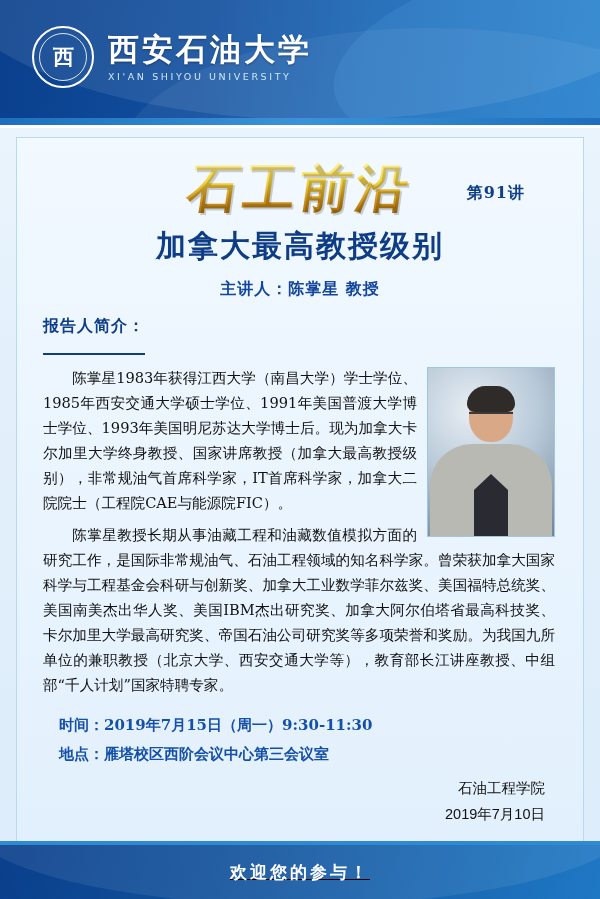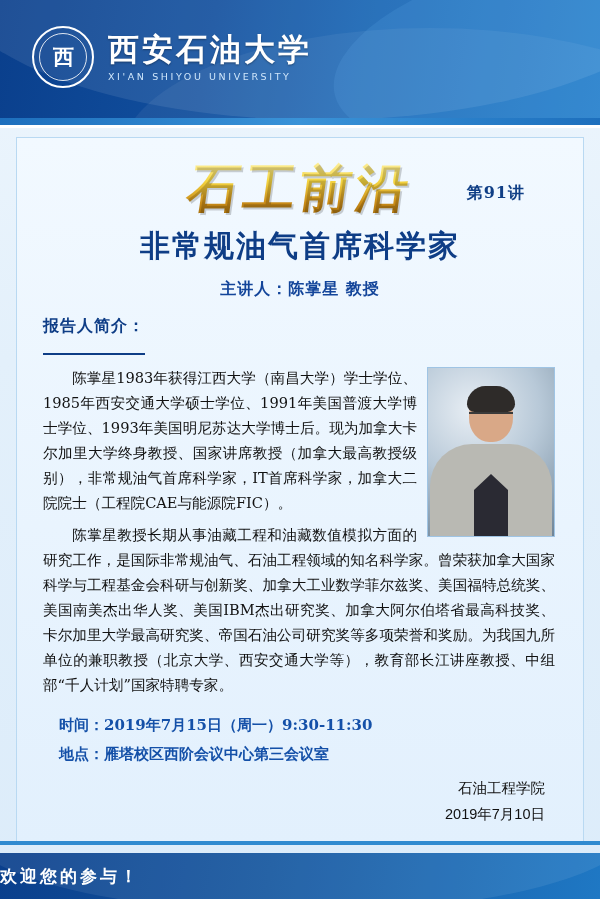--- a/index.html
+++ b/index.html
@@ -292,25 +292,27 @@
     color: #111111;
     line-height: 1.75;
   }
 
   
   .footer {
     position: absolute;
     left: 0;
     bottom: 0;
     width: 600px;
-    height: 46px;
+    height: 54px;
     background: linear-gradient(100deg, #0a3f8c 0%, #14569f 45%, #1f78c4 100%);
     display: flex;
     align-items: center;
+    justify-content: center;
     overflow: hidden;
+    text-decoration: underline;
   }
   .footer .fswoosh {
     position: absolute;
     width: 680px;
     height: 180px;
     left: -40px;
     top: -120px;
     border-radius: 50%;
     background: rgba(255,255,255,0.08);
   }
@@ -353,21 +355,21 @@
   <div class="header-rule"></div>
   <div class="header-rule2"></div>
 
   <div class="card">
 
     <div class="series-title-row">
       <span class="series-title">石工前沿</span>
       <span class="series-badge">第91讲</span>
     </div>
 
-    <div class="lecture-title">非常规油气首席科学家</div>
+    <div class="lecture-title">加拿大最高教授级别</div>
     <div class="speaker-line">主讲人：陈掌星 教授</div>
 
     <div>
       <span class="bio-heading">报告人简介：</span>
     </div>
 
     <div class="bio-body">
       <div class="portrait">
         <div class="bg-blur"></div>
         <div class="body"></div>

